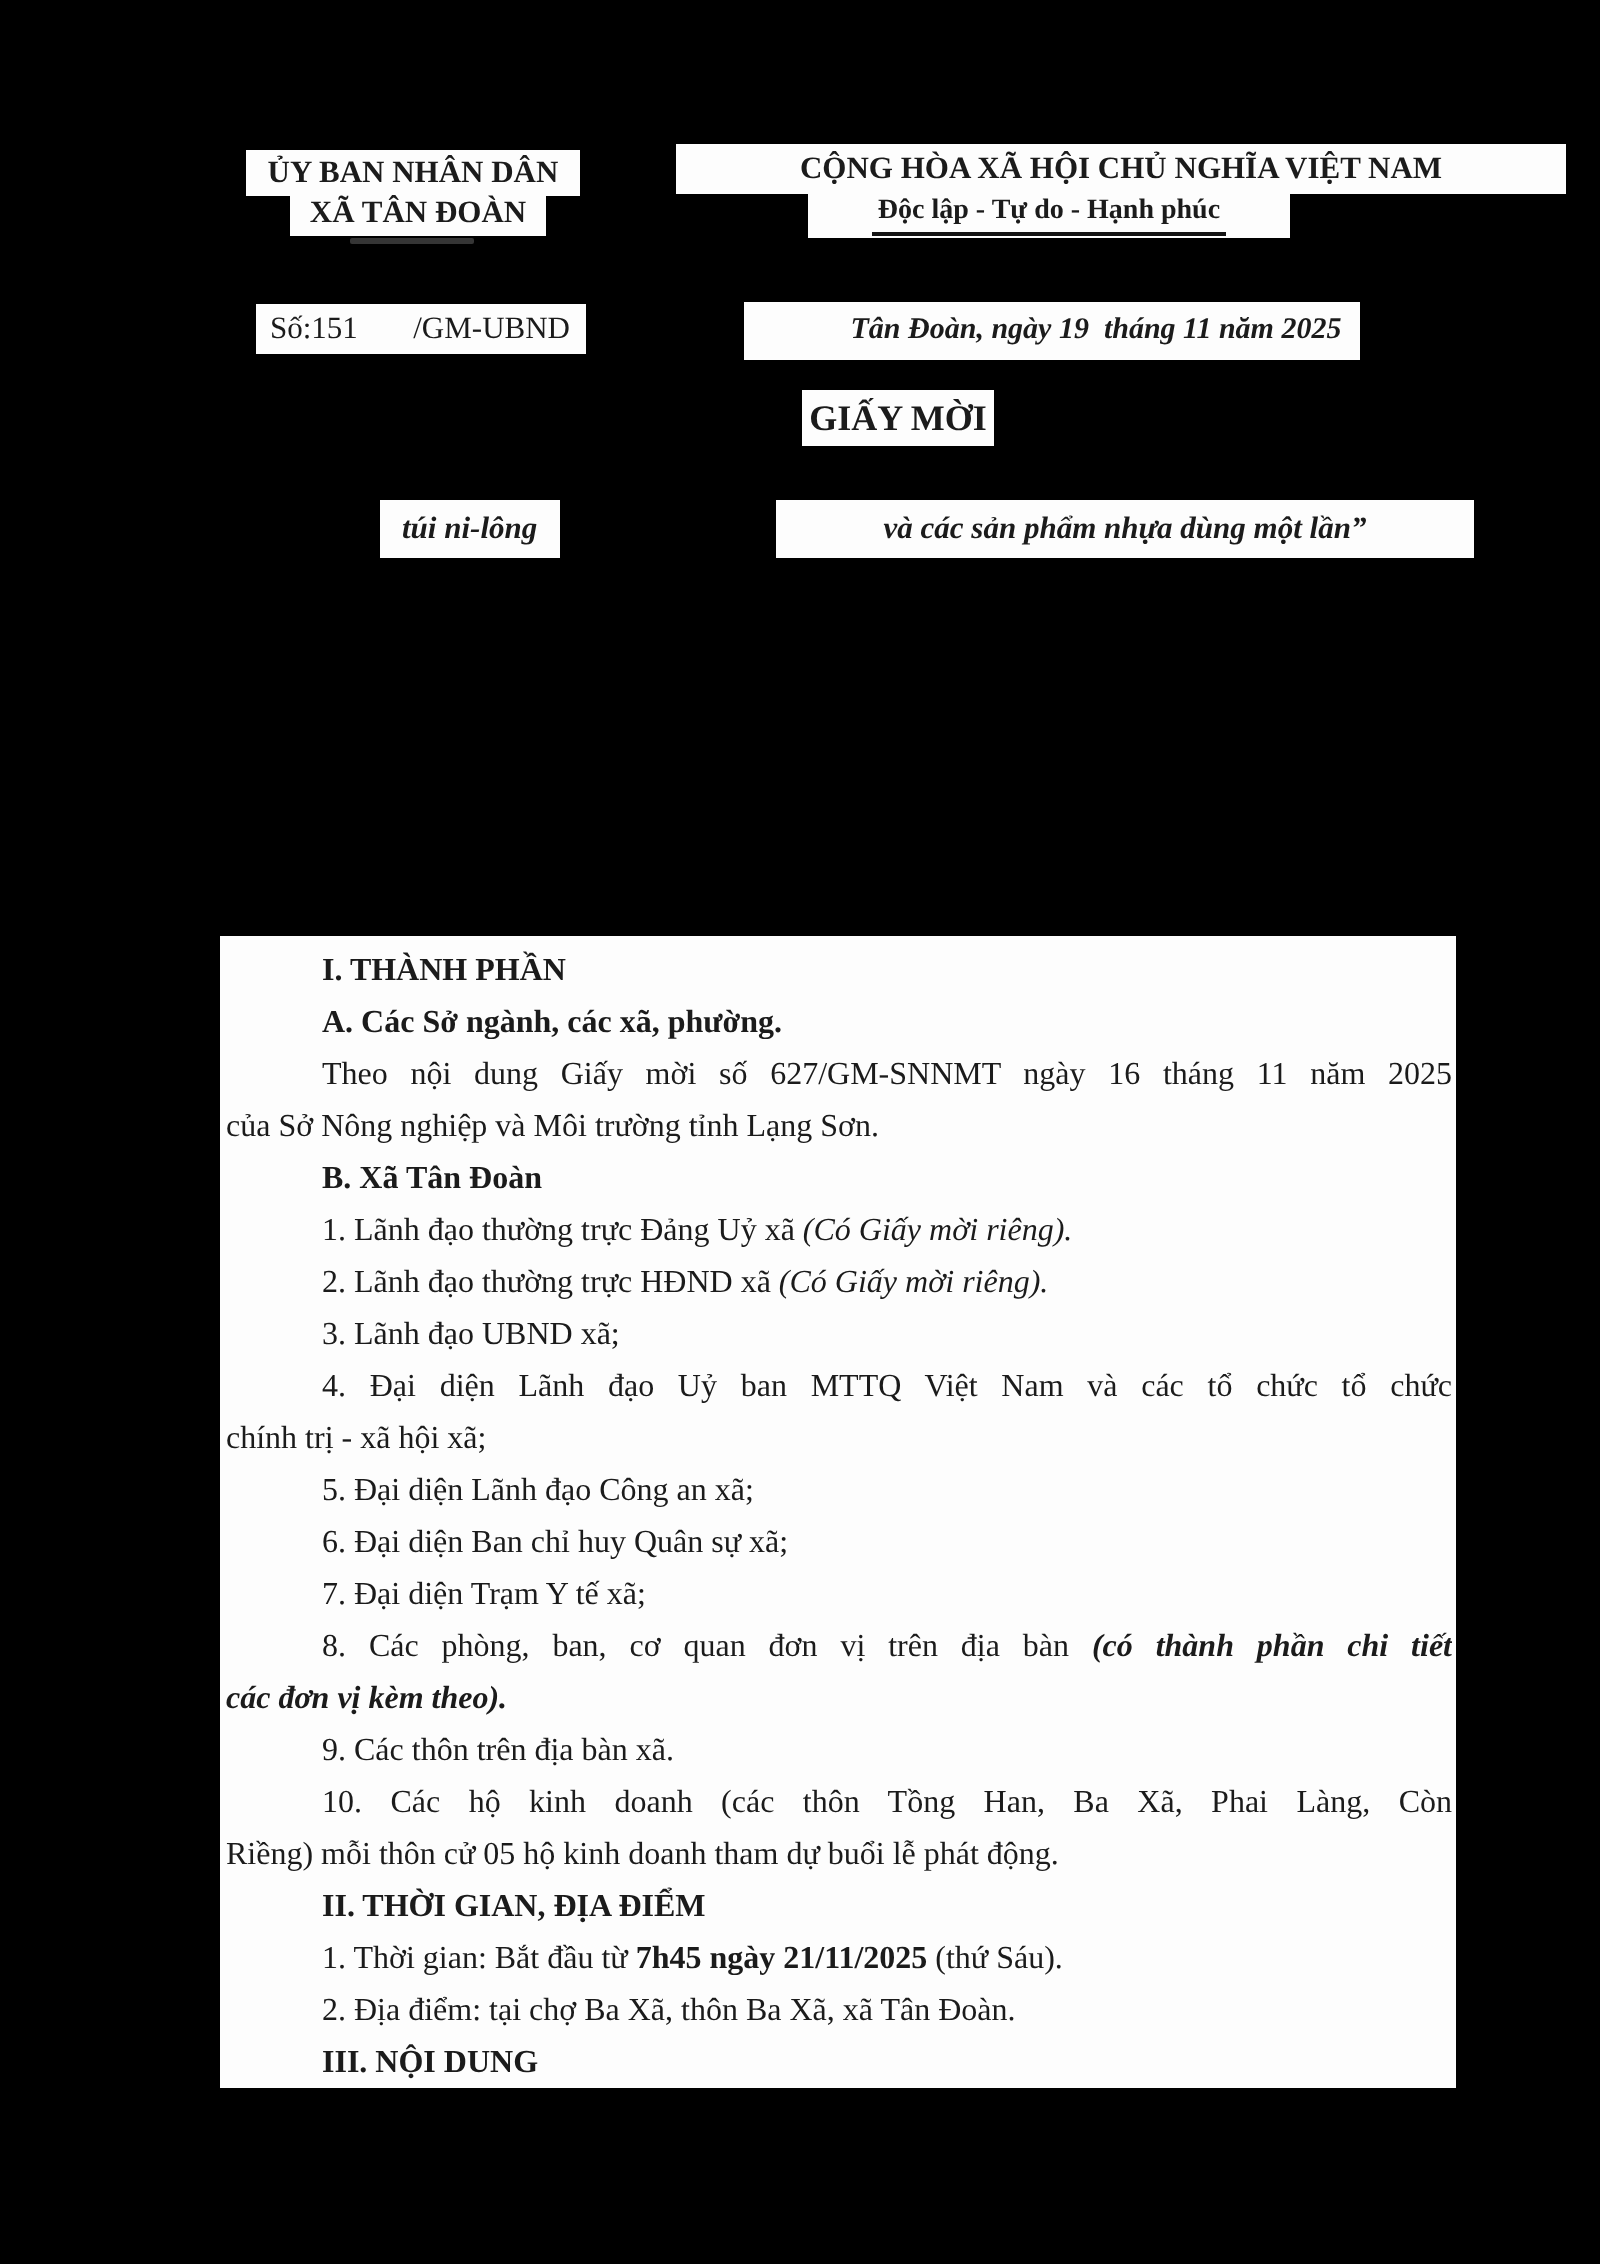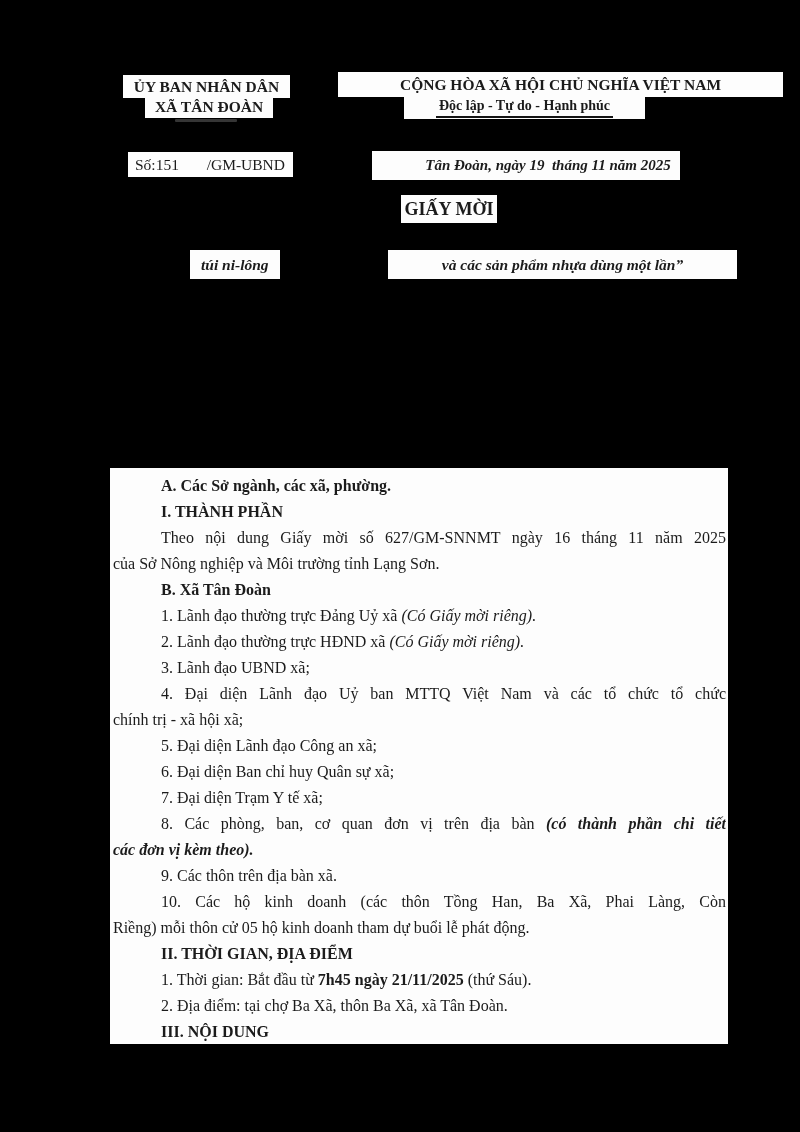--- a/index.html
+++ b/index.html
@@ -61,22 +61,22 @@
     <span>/GM-UBND</span>
   </div>
   <div class="box" id="pldate">Tân Đoàn, ngày 19  tháng 11 năm 2025</div>
 
   <div class="box" id="doctitle">GIẤY MỜI</div>
 
   <div class="box" id="fragL">túi ni-lông</div>
   <div class="box" id="fragR">và các sản phẩm nhựa dùng một lần”</div>
 
   <div class="box" id="panel">
+      <div class="line ind"><span class="seg b">I. THÀNH PHẦN</span></div>
       <div class="line ind"><span class="seg b">A. Các Sở ngành, các xã, phường.</span></div>
-      <div class="line ind"><span class="seg b">I. THÀNH PHẦN</span></div>
       <div class="line ind j"><span class="seg">Theo nội dung Giấy mời số 627/GM-SNNMT ngày 16 tháng 11 năm 2025</span></div>
       <div class="line"><span class="seg">của Sở Nông nghiệp và Môi trường tỉnh Lạng Sơn.</span></div>
       <div class="line ind"><span class="seg b">B. Xã Tân Đoàn</span></div>
       <div class="line ind"><span class="seg">1. Lãnh đạo thường trực Đảng Uỷ xã </span><span class="seg i">(Có Giấy mời riêng).</span></div>
       <div class="line ind"><span class="seg">2. Lãnh đạo thường trực HĐND xã </span><span class="seg i">(Có Giấy mời riêng).</span></div>
       <div class="line ind"><span class="seg">3. Lãnh đạo UBND xã;</span></div>
       <div class="line ind j"><span class="seg">4. Đại diện Lãnh đạo Uỷ ban MTTQ Việt Nam và các tổ chức tổ chức</span></div>
       <div class="line"><span class="seg">chính trị - xã hội xã;</span></div>
       <div class="line ind"><span class="seg">5. Đại diện Lãnh đạo Công an xã;</span></div>
       <div class="line ind"><span class="seg">6. Đại diện Ban chỉ huy Quân sự xã;</span></div>

